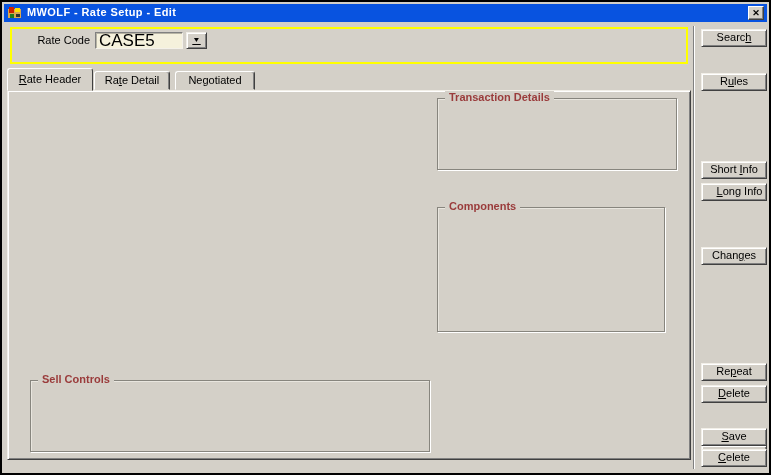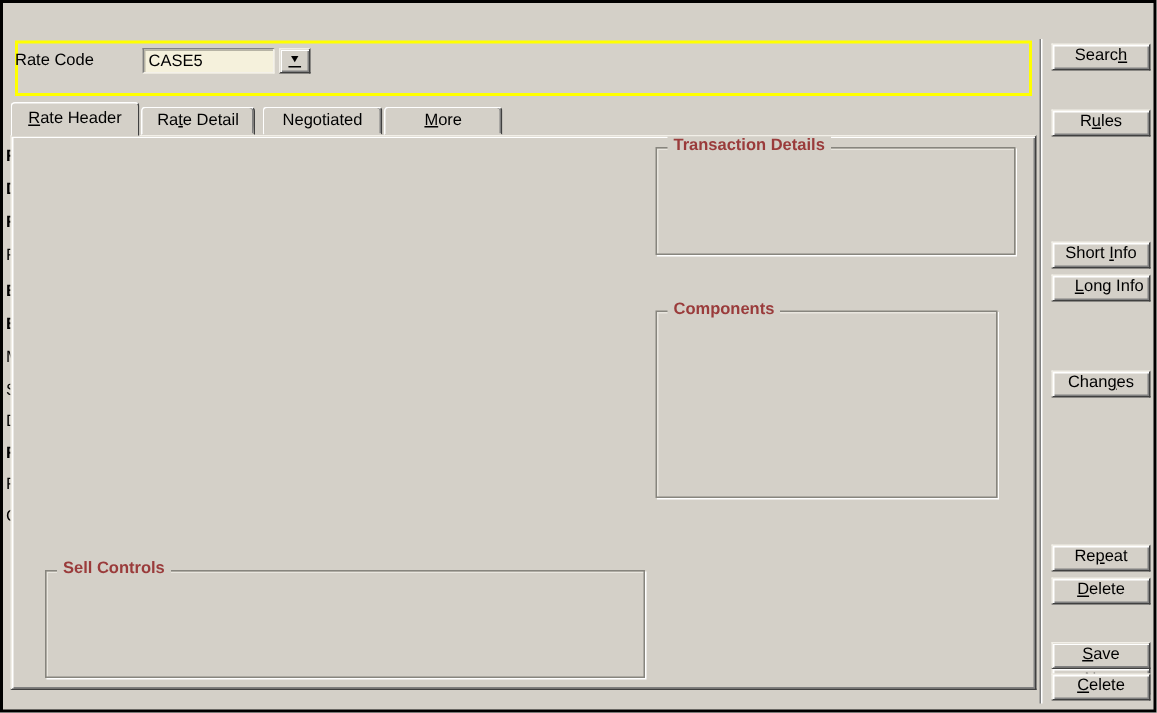--- a/index.html
+++ b/index.html
@@ -19,27 +19,27 @@
     border:1px solid;border-color:#fff #404040 #404040 #fff;box-shadow:inset -1px -1px 0 #808080;
     font-size:9px;font-weight:bold;text-align:center;line-height:12px;cursor:default;
   }
   .btn{
     position:absolute;left:699px;width:66px;height:18px;background:#d4d0c8;
     border:1px solid;border-color:#f2efe8 #404040 #404040 #f2efe8;
     box-shadow:inset 1px 1px 0 #fff, inset -1px -1px 0 #808080;
     text-align:center;line-height:15px;white-space:nowrap;cursor:default;
   }
   .mn{text-decoration:underline;}
-  .lbl{position:absolute;height:17px;line-height:17px;white-space:nowrap;}
+  .lbl{position:absolute;height:17px;line-height:17px;text-align:right;white-space:nowrap;}
   .b{font-weight:bold;}
   .fld{
     position:absolute;height:17px;background:#fff;padding:0 3px;margin:0;
     border:1px solid;border-color:#808080 #f4f1ea #f4f1ea #808080;
     box-shadow:inset 1px 1px 0 rgba(0,0,0,.25);
-    font-family:"Liberation Sans",sans-serif;font-size:11px;color:#000;
+    font-family:"Liberation Sans",sans-serif;font-size:17px;color:#000;
   }
   .fld.num{text-align:right;}
   .fld.cream{background:#f5f1dc;}
   .fld.dis{background:#c6c3bd;box-shadow:none;border-color:#8a8a82 #e8e5de #e8e5de #8a8a82;line-height:15px;}
   .lov{
     position:absolute;width:21px;height:17px;background:#d4d0c8;
     border:1px solid;border-color:#f2efe8 #404040 #404040 #f2efe8;
     box-shadow:inset 1px 1px 0 #fff, inset -1px -1px 0 #808080;
     display:flex;align-items:center;justify-content:center;cursor:default;
   }
@@ -76,41 +76,51 @@
   .cb.dis{background:#d4d0c8;}
   .cb.dis .mark{color:#7e7c76;}
   .cb-label{position:absolute;height:13px;line-height:13px;white-space:nowrap;}
   .cb-label.dis{color:#7e7c76;}
 </style>
 </head>
 <body>
 
 <div class="window">
 
+  <div class="titlebar">
+    <svg class="app-icon" width="16" height="16" viewBox="0 0 16 16">
+      <rect x="1" y="4" width="13" height="9" fill="#d8a850"></rect>
+      <rect x="2" y="2" width="5" height="6" fill="#cc2200"></rect>
+      <rect x="8" y="3" width="5" height="4" fill="#ffe000"></rect>
+      <rect x="3" y="9" width="4" height="4" fill="#1f7a1f"></rect>
+      <rect x="9" y="9" width="4" height="3" fill="#303030"></rect>
+    </svg>
+    <span class="title-text">MWOLF - Rate Setup - Edit</span>
+    <div class="close-btn">
+      <span>✕</span>
+    </div>
+  </div>
 
   <div class="yellowbox"></div>
   <span class="lbl" style="left:8px;top:30px;width:80px;">Rate Code</span>
   <input class="fld cream" style="left: 93px; top: 30px; width: 88px;" value="CASE5">
   <div class="lov" style="left:184px;top:30px;">
     <span class="lov-glyph">▼</span>
   </div>
 
   <div class="divider"></div>
 
   <div class="tab active" style="left:5px;width:86px;">
     <span></span><span class="mn">R</span><span>ate Header</span>
   </div>
   <div class="tab inactive" style="left:92px;width:76px;">
     <span>Ra</span><span class="mn">t</span><span>e Detail</span>
   </div>
   <div class="tab inactive" style="left:173px;width:80px;">
     <span>Negotiated</span><span class="mn"></span><span></span>
-  </div>
-  <div class="tab inactive" style="left:254px;width:79px;">
-    <span></span><span class="mn">M</span><span>ore</span>
   </div>
 
   <div class="main-panel"></div>
 
   <span class="lbl b" style="left:2px;top:94px;width:97px;">Rate Code</span>
   <input class="fld" style="left: 103px; top: 94px; width: 85px;" value="CASE5">
 
   <span class="lbl b" style="left:2px;top:116px;width:97px;">Description</span>
   <input class="fld" style="left: 103px; top: 116px; width: 310px;" value="Case 5">
 

